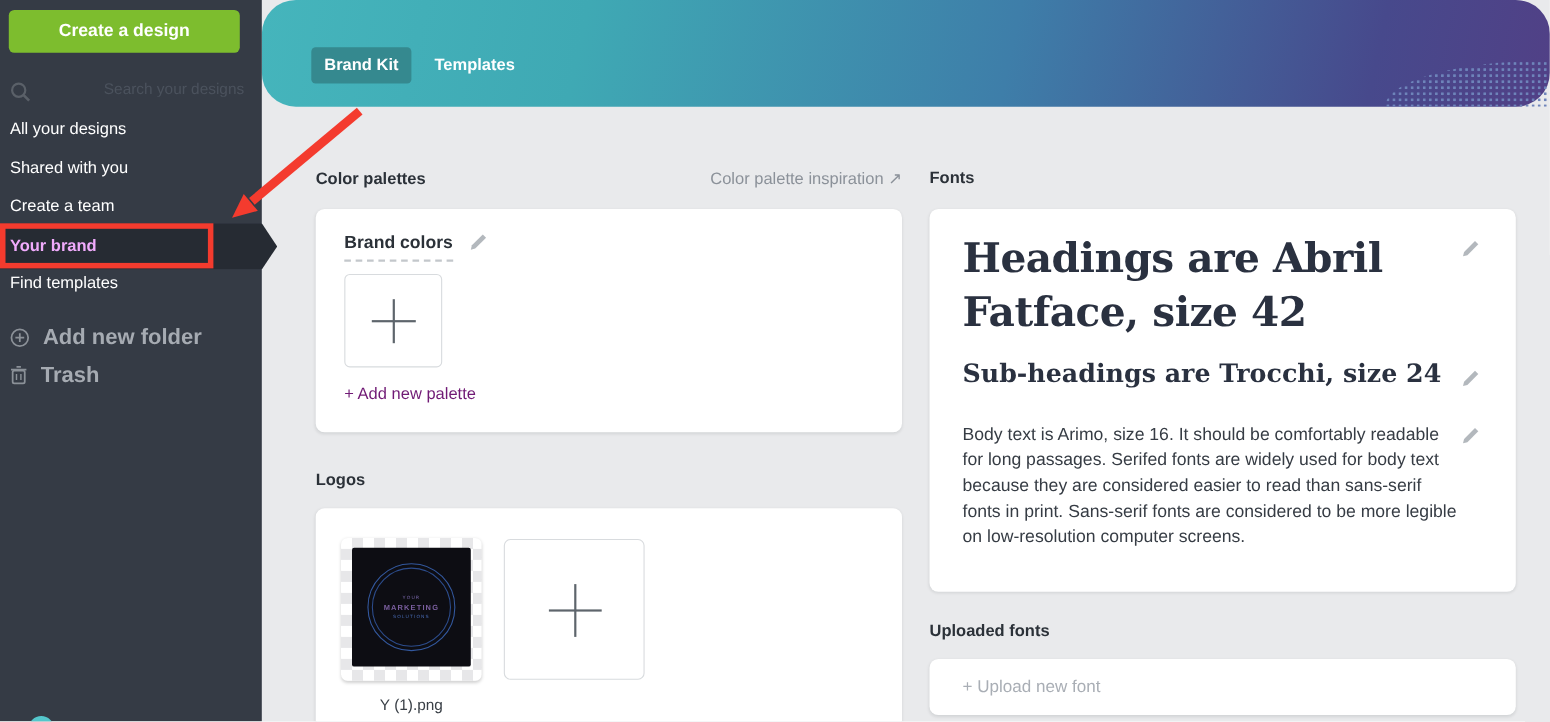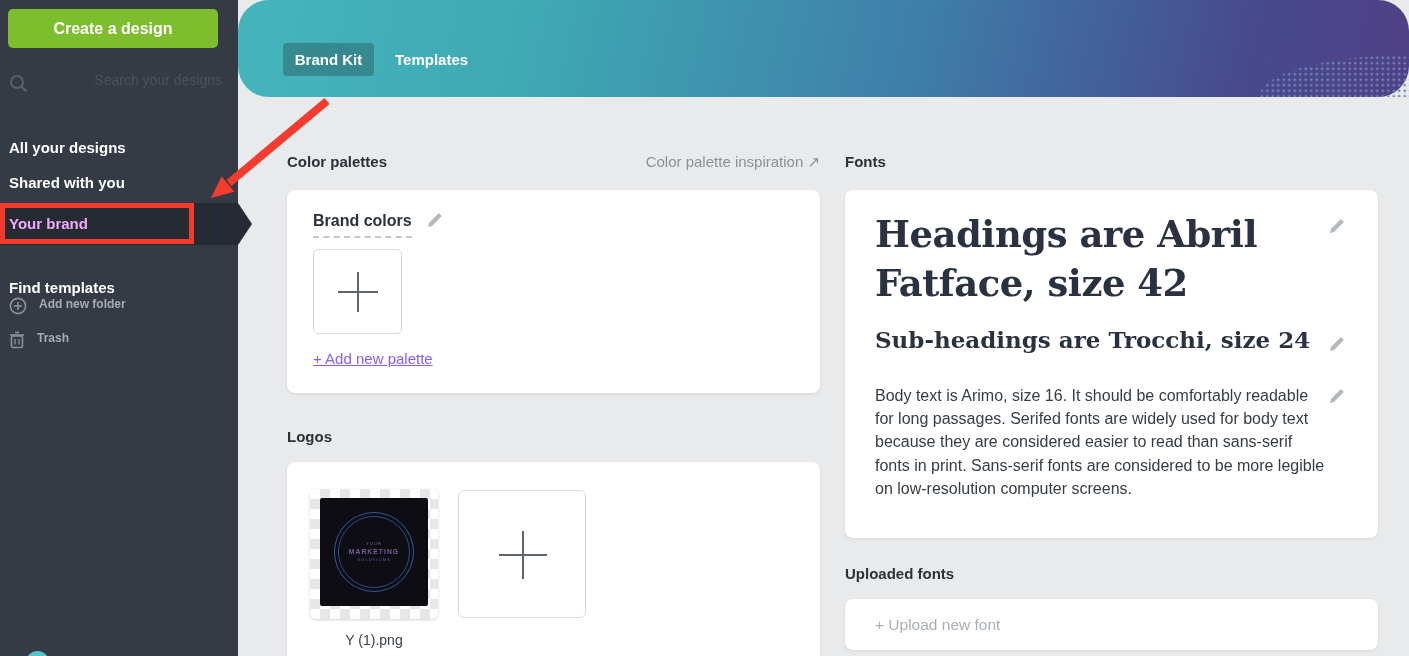--- a/index.html
+++ b/index.html
@@ -20,27 +20,27 @@
   
   #sidebar { position:absolute; left:0; top:0; width:238px; height:656px; background:#353b45; z-index:4; }
   .create-btn { position:absolute; left:8px; top:9px; width:210px; height:39px; background:#7dbd2e;
     border:none; border-radius:5px; color:#fff; font-size:16px; font-weight:bold; font-family:"Liberation Sans",sans-serif; cursor:pointer; }
   .search-row { position:absolute; left:9px; top:72px; width:220px; height:24px; }
   .search-row svg { position:absolute; left:0; top:2px; }
   .search-row input { position:absolute; left:28px; top:0; width:185px; background:transparent; border:none; outline:none;
     font-size:14px; color:#c4b5fd; font-family:"Liberation Sans",sans-serif;text-align:right; }
   .search-row input::placeholder { color:#4b525d; }
   .nav-item { position:absolute; left:9px; height:24px; line-height:24px; color:#fff; font-size:15px;
-    font-weight:bold; cursor:pointer; white-space:nowrap;margin-top:30px; }
+    font-weight:normal; cursor:pointer; white-space:nowrap; }
   .selected-row { position:absolute; left:0; top:203px; width:252px; height:42px; background:#262b33;
     clip-path:polygon(0 0,238px 0,100% 50%,238px 100%,0 100%); cursor:pointer; }
   .selected-row .nav-label { position:absolute; left:9px; top:9px; height:24px; line-height:24px;
     color:#f0abfc; font-size:15px; font-weight:bold; white-space:nowrap; }
-  .side-foot { position:absolute; left:9px; height:20px; display:flex; align-items:flex-start; gap:12px;
-    color:#a6abb2; font-size:12px; font-weight:bold; cursor:pointer; }
+  .side-foot { position:absolute; left:9px; height:20px; display:flex; align-items:center; gap:12px;
+    color:#a6abb2; font-size:20px; font-weight:bold; cursor:pointer; }
   .avatar-sliver { position:absolute; left:26px; top:651px; width:23px; height:23px; border-radius:50%;
     background:#54c6cb; }
 
   
   .red-box { position:absolute; left:0; top:203px; width:194px; height:41px; border:5px solid #f43b2e; z-index:6; pointer-events:none; }
   #arrow-overlay { position:absolute; left:0; top:0; z-index:7; pointer-events:none; }
 
   
   .section-head { position:absolute; width:533px; display:flex; justify-content:space-between; align-items:baseline; }
   .section-title { font-size:15px; font-weight:bold; color:#2b3138; }
@@ -48,21 +48,21 @@
   .card { position:absolute; background:#fff; border-radius:8px; box-shadow:0 1px 3px rgba(14,19,24,.1); }
 
   .palette-label-row { position:absolute; left:26px; top:22px; display:flex; align-items:flex-start; gap:14px; }
   .palette-name { font-size:16px; font-weight:bold; color:#2b3138; border-bottom:2px dashed #c3c7cb; padding-bottom:6px; cursor:text; }
   .pencil { cursor:pointer; }
 
   .plus-tile { position:absolute; background:#fff; border:1px solid #d8dbde; cursor:pointer; }
   .cross { position:absolute; }
   .cross::before,.cross::after { content:""; position:absolute; background:#5e656c; }
 
-  .add-palette { position:absolute; left:26px; top:160px; font-size:15px; color:#8b5cf6; cursor:pointer;text-decoration:underline; }
+  .add-palette { position:absolute; left:26px; top:160px; font-size:15px; color:#701a75; cursor:pointer; }
 
   .logo-tile { position:absolute; left:23px; top:27px; width:128px; height:130px; border-radius:6px;
     box-shadow:0 1px 3px rgba(0,0,0,.18); cursor:pointer; background-color:#fff;
     background-image:linear-gradient(45deg,#e7e7e9 26%,transparent 26%,transparent 74%,#e7e7e9 74%),
                      linear-gradient(45deg,#e7e7e9 26%,transparent 26%,transparent 74%,#e7e7e9 74%);
     background-size:20px 20px; background-position:0 0,10px 10px; }
   .logo-dark { position:absolute; left:10px; top:9px; right:10px; bottom:13px; background:#0d0d13; border-radius:2px; }
   .logo-badge { position:absolute; left:50%; top:50%; width:80px; height:80px; transform:translate(-50%,-50%);
     border:1px solid #33589e; border-radius:50%; }
   .logo-badge-inner { position:absolute; left:3px; top:3px; right:3px; bottom:3px; border:1px solid #2c4c8c; border-radius:50%; }

